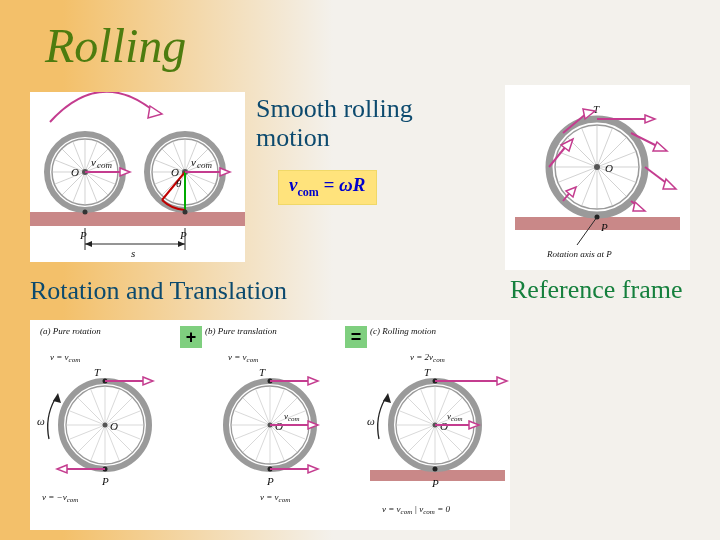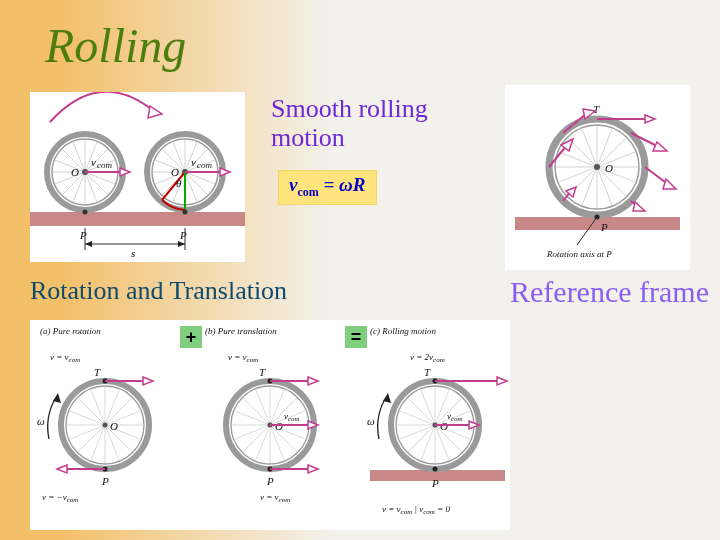--- a/index.html
+++ b/index.html
@@ -30,36 +30,36 @@
   }
   .title {
     position: absolute;
     left: 45px; top: 18px;
     font-size: 48px;
     font-style: italic;
     color: #4d7c0f;
   }
   .text-smooth {
     position: absolute;
-    left: 271px; top: 95px;
+    left: 256px; top: 95px;
     font-size: 26px;
-    color: #6d28d9;
+    color: #0c4a6e;
     line-height: 1.1;
   }
   .text-rotation {
     position: absolute;
     left: 30px; top: 276px;
     font-size: 26px;
     color: #0c4a6e;
   }
   .text-reference {
     position: absolute;
     left: 510px; top: 275px;
-    font-size: 30px;
-    color: #8b5cf6;
+    font-size: 26px;
+    color: #15803d;
   }
   .eq-box {
     position: absolute;
     left: 278px; top: 170px;
     background: #ffe37c;
     border: 1px solid #f0d868;
     padding: 3px 10px 4px 10px;
     font-family: "Times New Roman", serif;
     font-size: 19px;
     font-style: italic;

